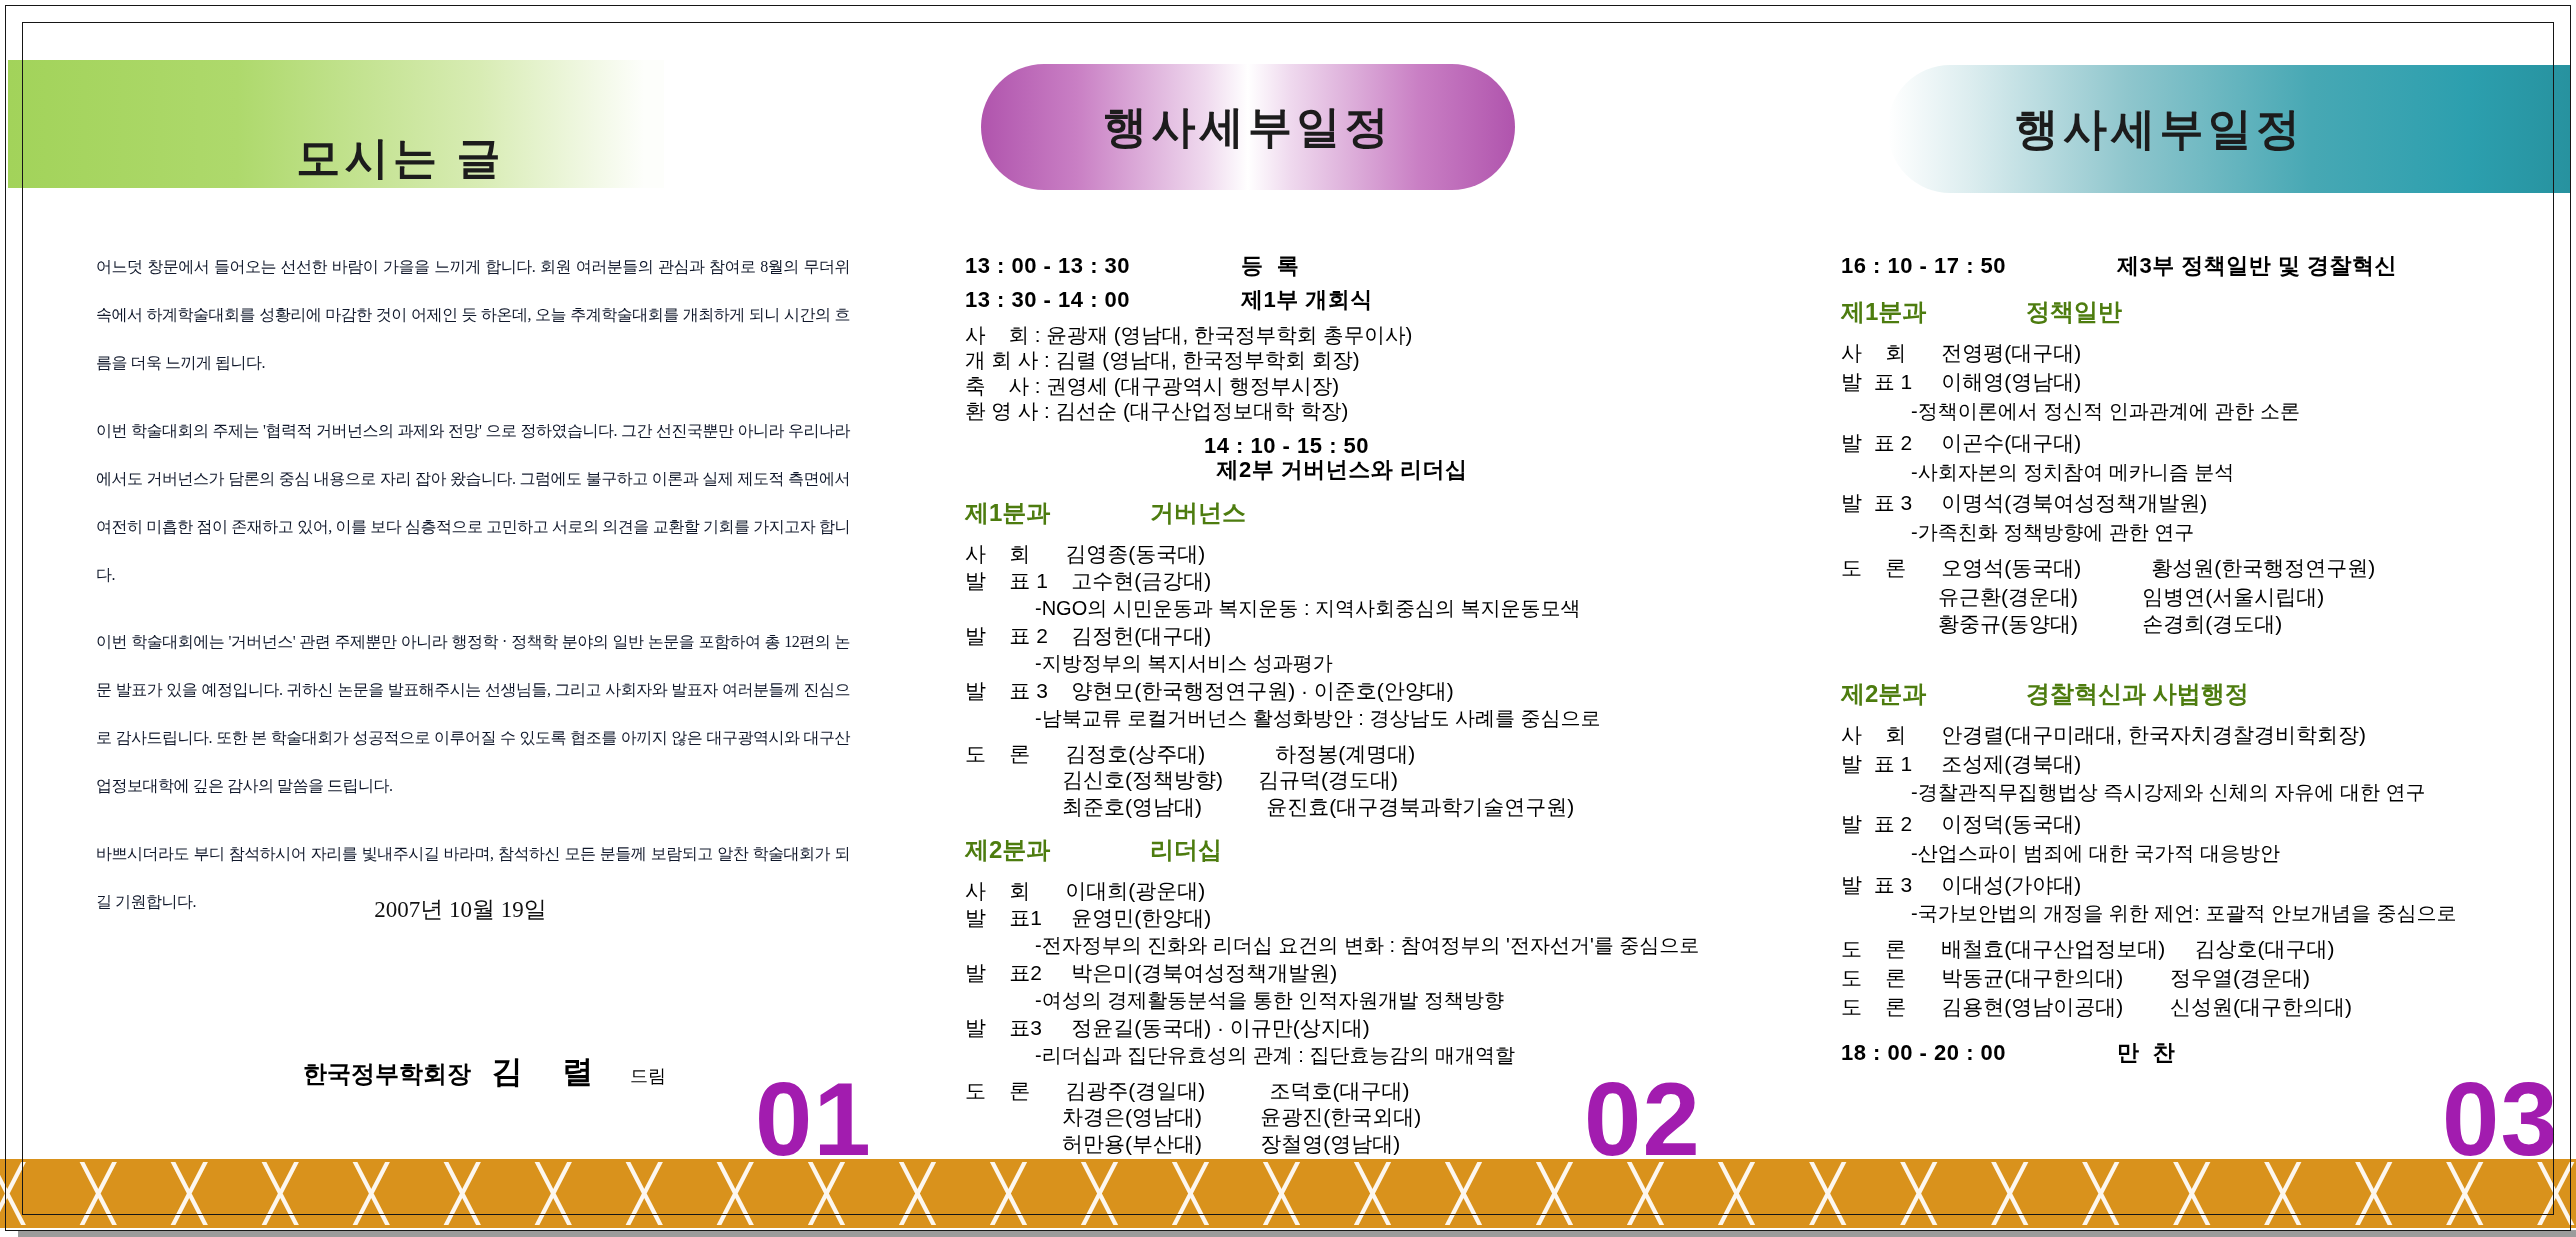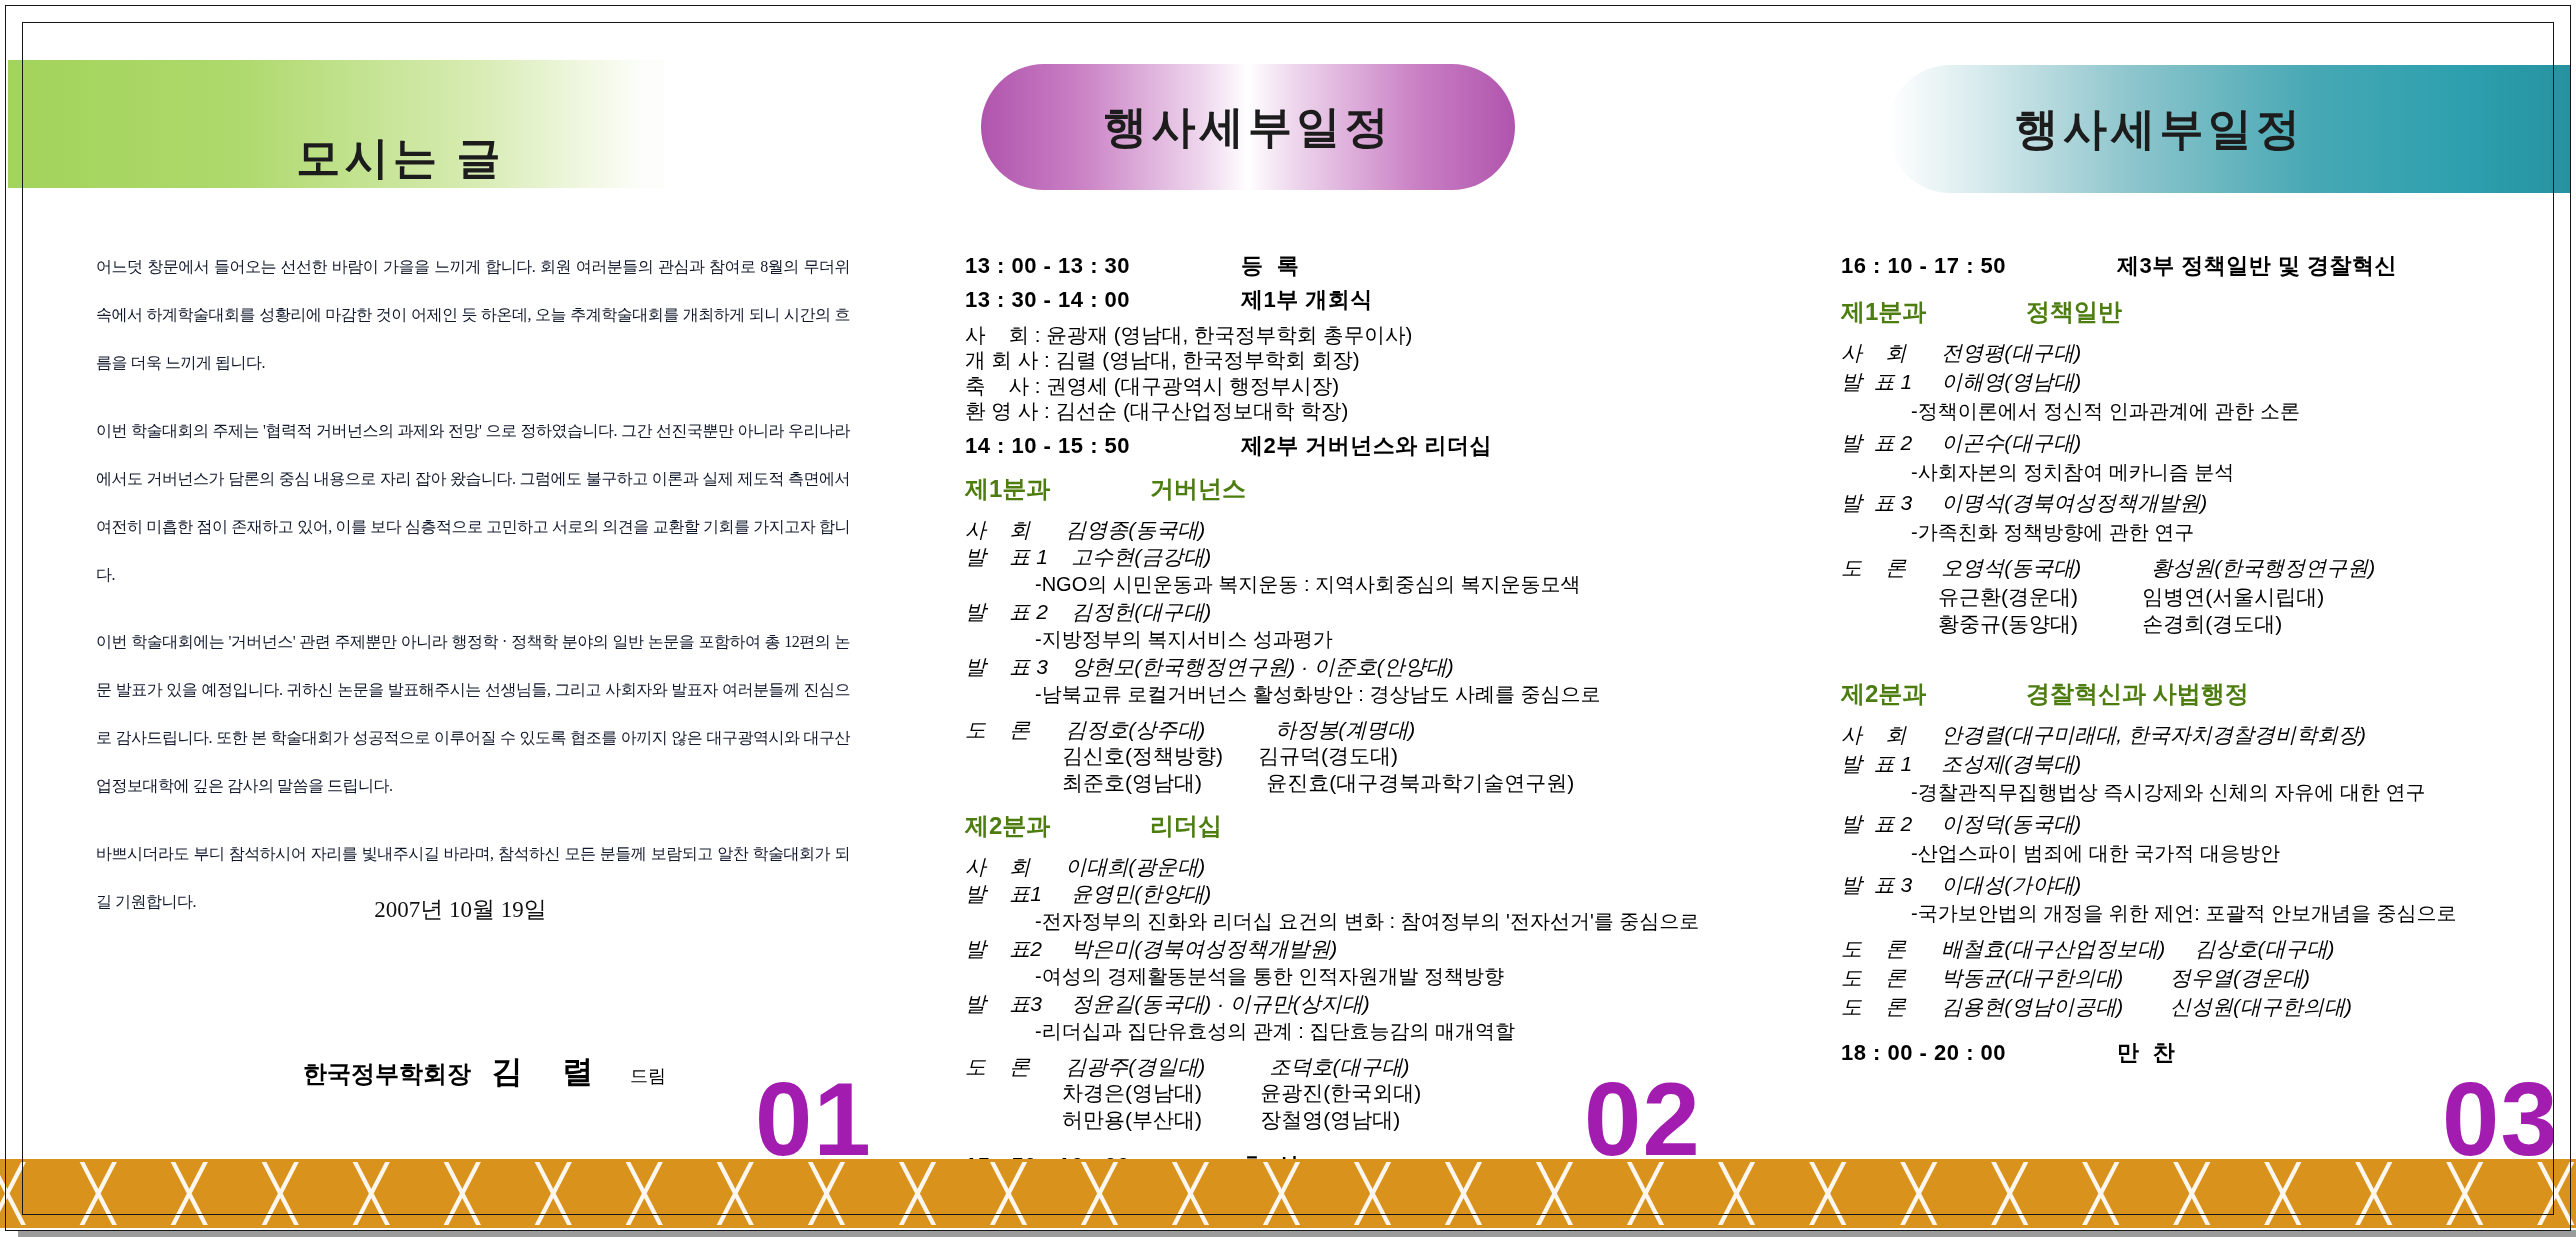--- a/index.html
+++ b/index.html
@@ -37,28 +37,28 @@
   
   .sched{position:absolute;z-index:2;}
   .p2{left:965px;top:245px;width:754px;}
   .p3{left:1841px;top:245px;width:732px;}
   .line{white-space:pre-wrap;align-items:center;}
   .l-time{display:flex;font-weight:bold;font-size:22px;line-height:24px;letter-spacing:0.5px;margin:8.7px 0 10.8px;}
   .l-time .tcol{width:276px;flex:none;}
   .l-open{font-size:20.6px;line-height:23px;margin:2.2px 0;}
   .l-sec{display:flex;color:#4d7c0f;font-weight:bold;font-size:24px;line-height:26px;margin:18.4px 0 16px;}
   .l-sec .scol{width:185px;flex:none;}
-  .l-item{font-size:21px;line-height:24px;margin:2.7px 0;font-style:italic;}
+  .l-item{font-size:21px;line-height:24px;margin:2.7px 0;}
   .l-sub{font-size:20px;line-height:24px;margin:1.1px 0 4.3px;padding-left:70px;}
   .l-cont{font-size:21px;line-height:24px;margin:2.7px 0;padding-left:97px;}
   .p3 .l-item{margin:4.9px 0;}
   .p3 .l-sub{margin:2.2px 0 7.6px;}
   .gap-lg{margin-top:45px !important;}
   .gap-md{margin-top:21.7px !important;}
-  .gap-sm{margin-top:12px !important;}
+  .gap-sm{margin-top:12px !important;flex-direction:column;}
 
   
   .pagenum{position:absolute;top:1068px;z-index:0;color:#a21caf;font-weight:bold;
      font-size:103px;line-height:103px;letter-spacing:1.1px;font-family:"Liberation Sans","DejaVu Sans",sans-serif;}
   .n1{left:755px;} .n2{left:1584px;} .n3{left:2442px;}
 
   
   .band{position:absolute;left:0;right:0;top:1159px;height:69px;background:#d9921c;z-index:4;
      overflow:hidden;display:flex;align-items:center;justify-content:center;}
   .stitches{white-space:nowrap;color:rgba(255,255,255,0.93);font-size:54px;line-height:54px;

